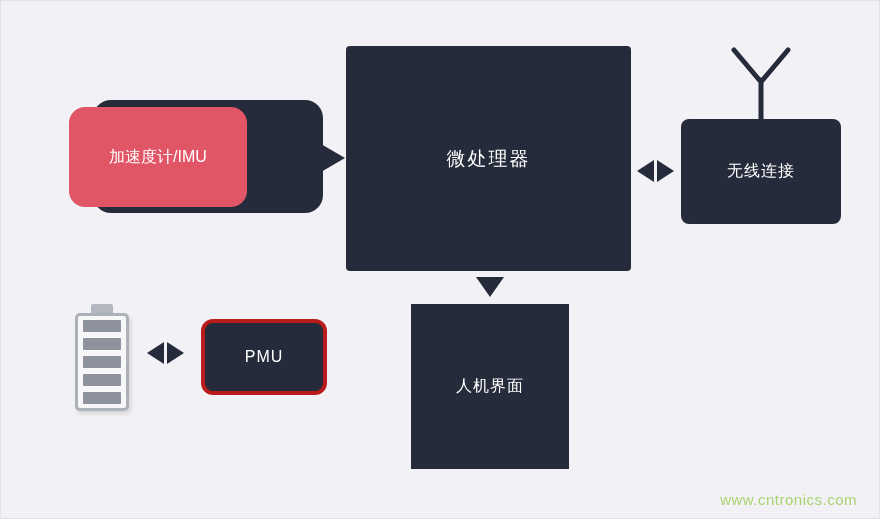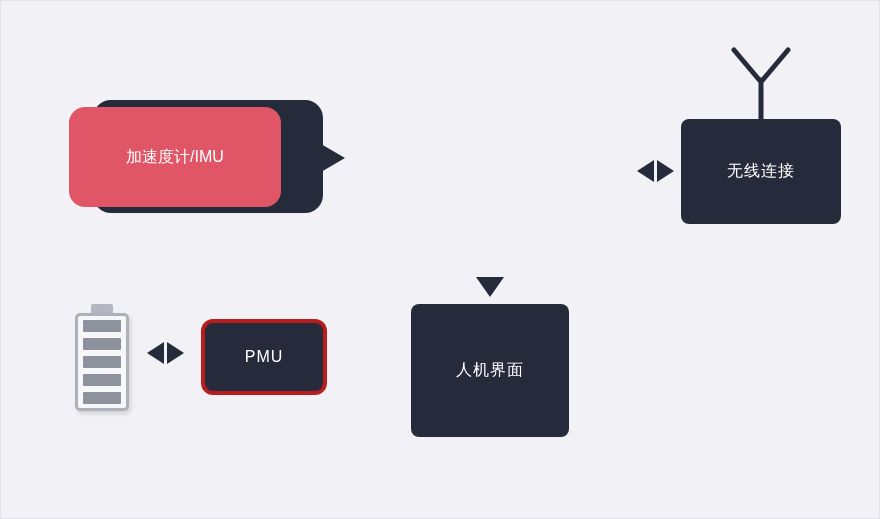--- a/index.html
+++ b/index.html
@@ -32,42 +32,42 @@
     text-align:center;
   }
   
   .imu-shadow{
     position:absolute;
     left:92px;top:99px;width:230px;height:113px;
     background:var(--dark);
     border-radius:18px;
   }
   .imu{
-    left:68px;top:106px;width:212px;height:100px;
+    left:68px;top:106px;width:178px;height:100px;
     background:var(--red);
     border-radius:16px;
     font-size:16px;
     line-height:1.55;
   }
   
   .mcu{
     left:345px;top:45px;width:285px;height:225px;
     border-radius:4px;
     font-size:19px;
     letter-spacing:2px;
   }
   .wireless{
     left:680px;top:118px;width:160px;height:105px;
     border-radius:8px;
     font-size:16px;
     letter-spacing:1px;
   }
   .hmi{
-    left:410px;top:303px;width:158px;height:133px;
-    border-radius:8px;
+    left:410px;top:303px;width:158px;height:165px;
+    border-radius:0;
     font-size:16px;
     letter-spacing:1px;
   }
   .pmu{
     left:200px;top:318px;width:118px;height:68px;
     border-radius:12px;
     font-size:16px;
     letter-spacing:1px;
     border:4px solid #b91c1c;
   }
@@ -157,20 +157,23 @@
 
 <div class="stage">
 
   <div class="imu-shadow"></div>
   <div class="box imu">
     <div>加速度计/IMU</div>
   </div>
 
   <div class="arrow-right"></div>
 
+  <div class="box mcu">
+    <span>微处理器</span>
+  </div>
 
   <div class="darrow darrow-mcu-wireless">
     <span class="t-left"></span>
     <span class="t-right"></span>
   </div>
 
   <svg class="antenna" width="70" height="78" viewBox="0 0 70 78">
     <path d="M35 76 L35 36 M35 38 L8 6 M35 38 L62 6" fill="none" stroke="currentColor" stroke-width="5" stroke-linecap="round"></path>
   </svg>
 
@@ -197,14 +200,15 @@
 
   <div class="darrow darrow-batt-pmu">
     <span class="t-left"></span>
     <span class="t-right"></span>
   </div>
 
   <div class="box pmu">
     <span>PMU</span>
   </div>
 
+  <div class="watermark">www.cntronics.com</div>
 
 </div>
 
 </body></html>

